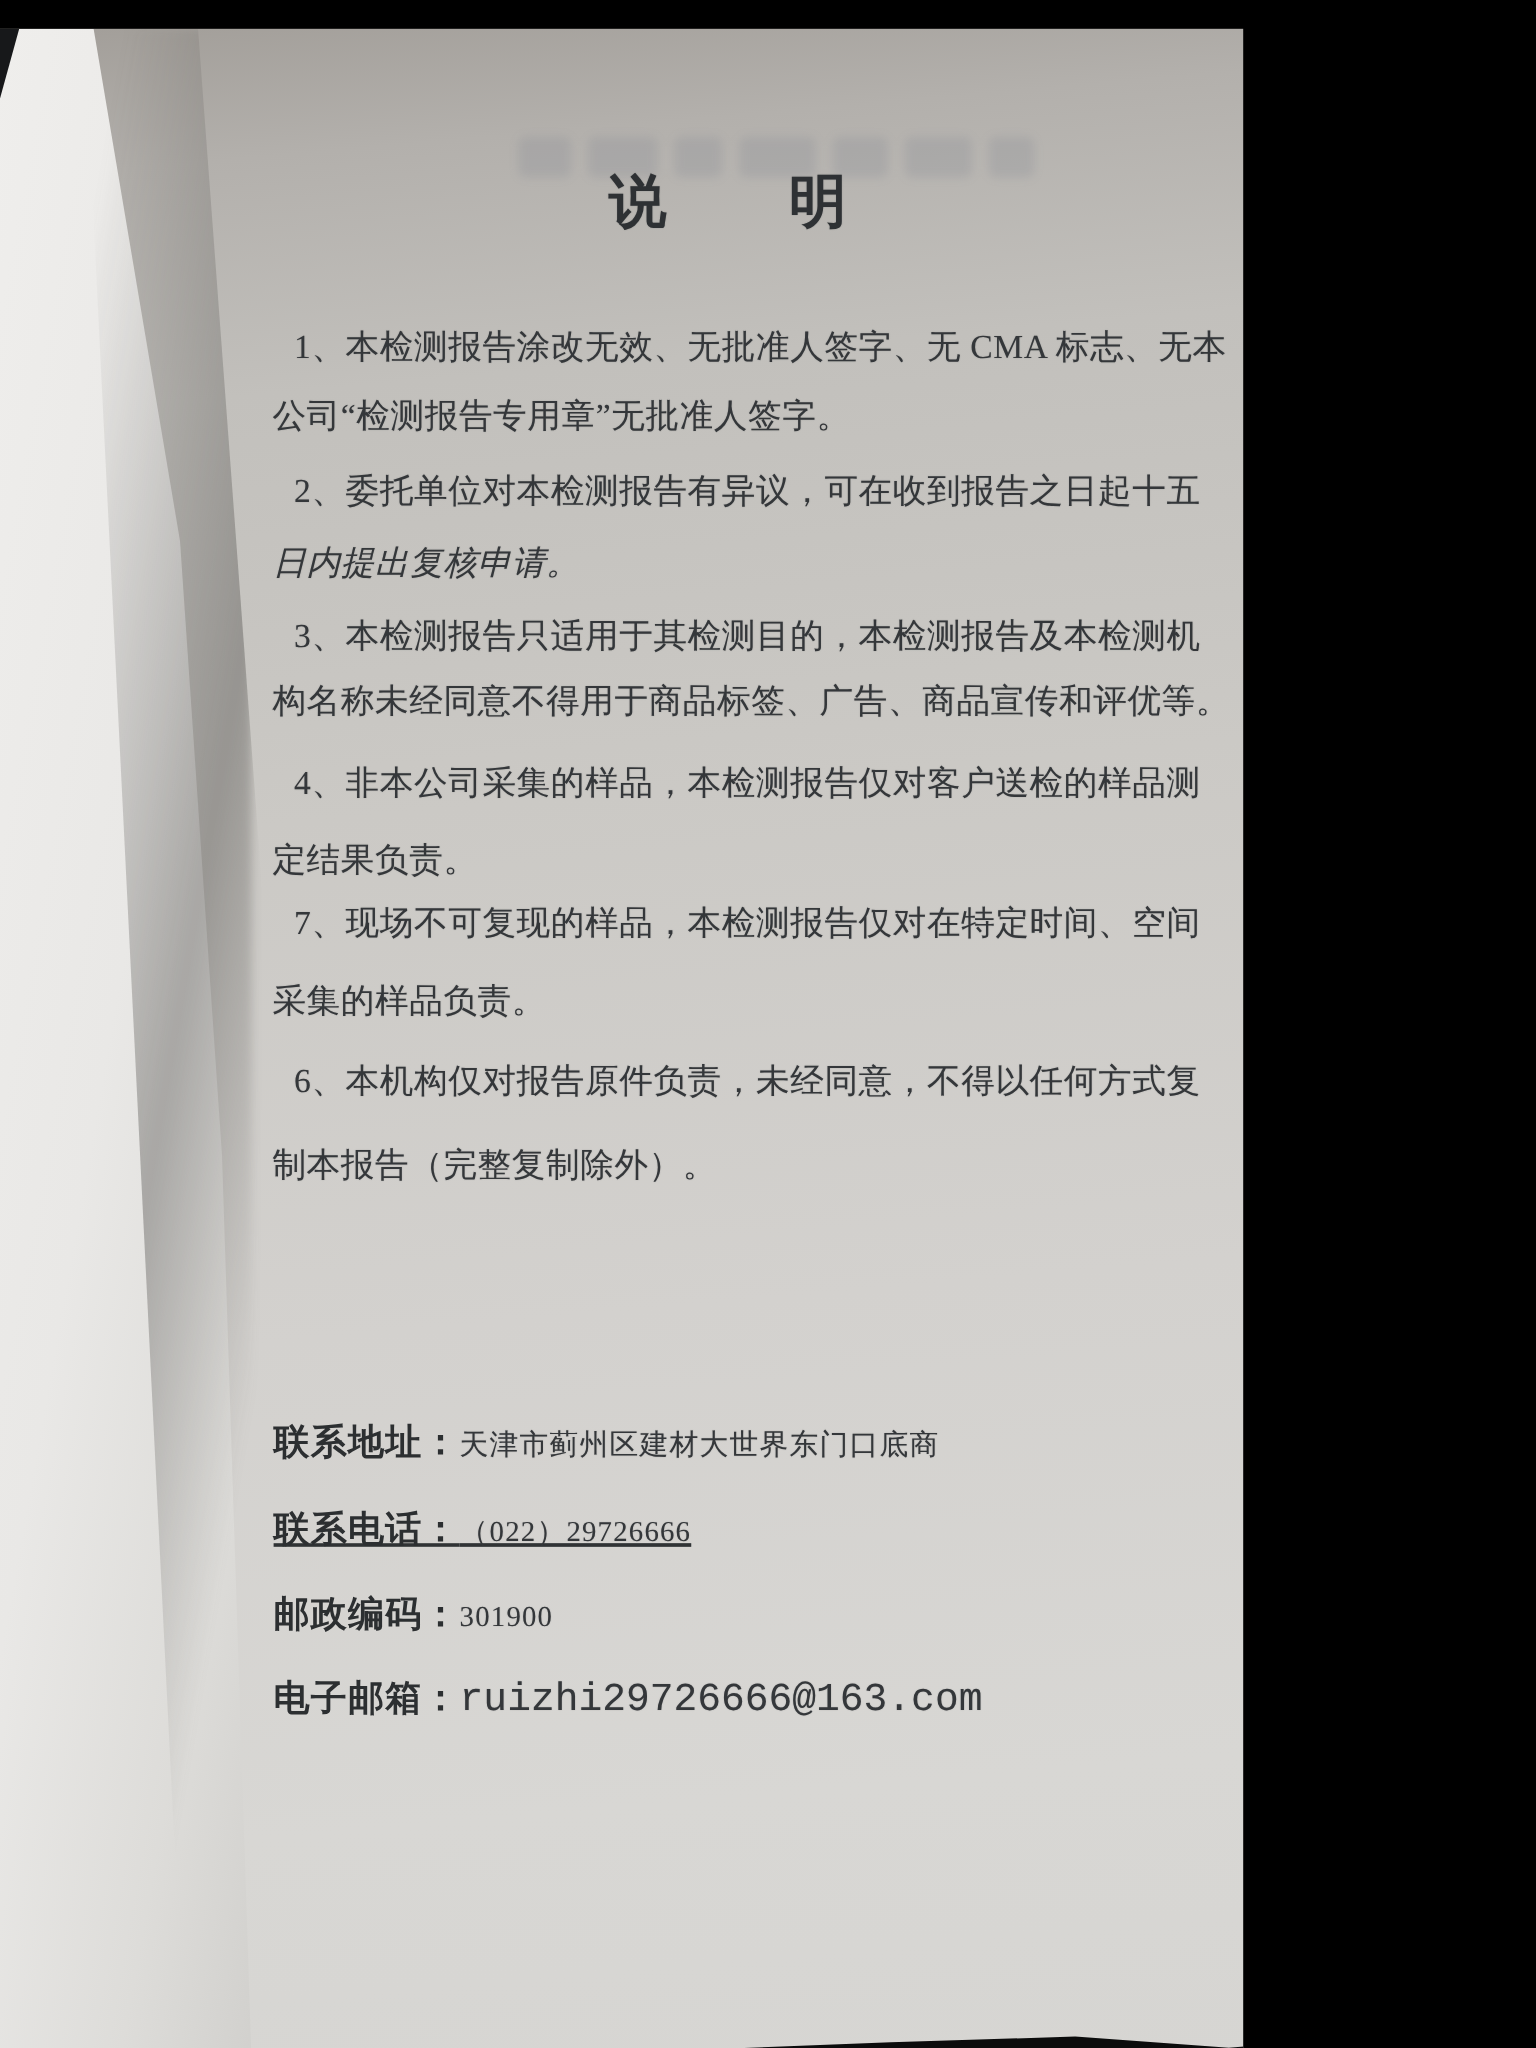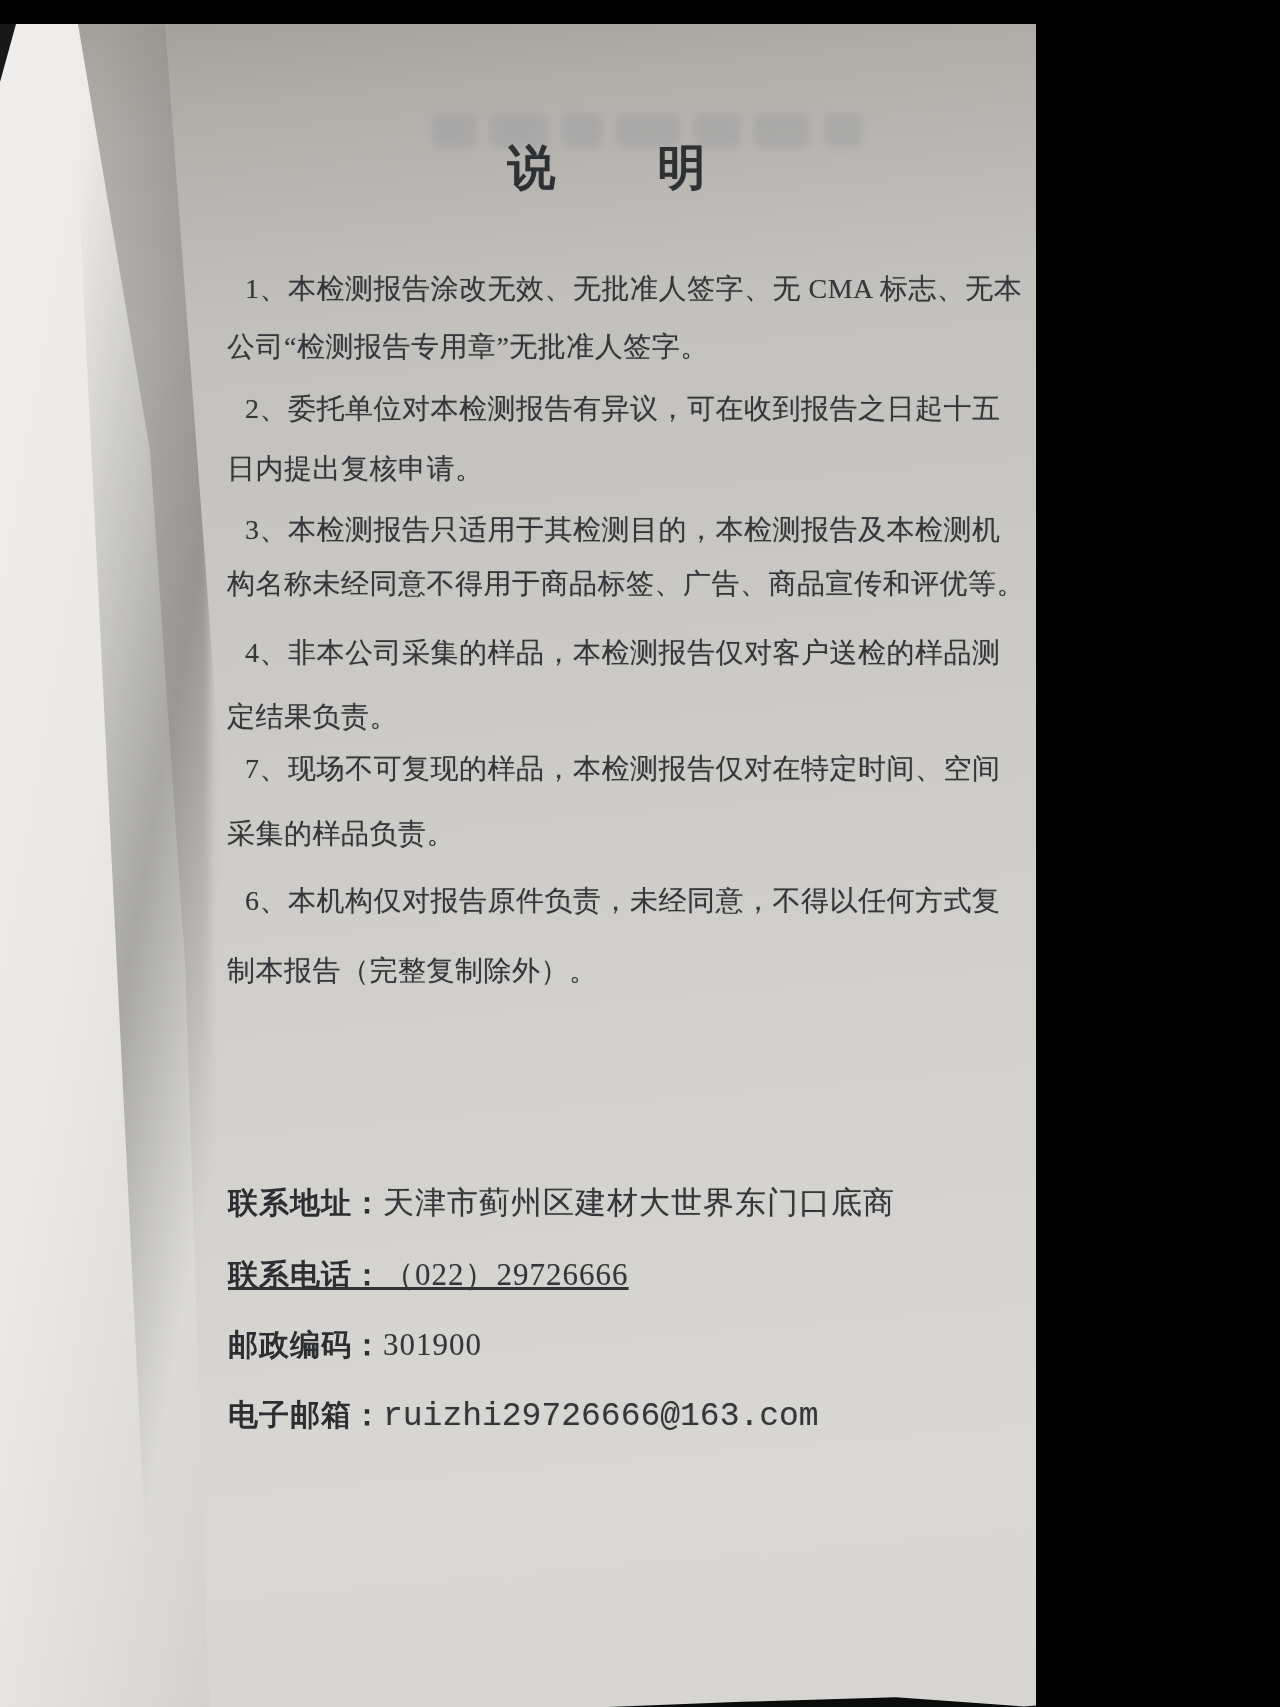--- a/index.html
+++ b/index.html
@@ -46,21 +46,21 @@
     font-size:28px;color:#34373a;
     letter-spacing:0.5px;
     white-space:nowrap;
     text-shadow:0 0 1px rgba(52,55,58,.35);
   }
   .contact-row{position:absolute;left:228px;white-space:nowrap;font-size:30px;color:#303335;}
   .contact-row .clabel{
     font-family:"Liberation Sans","DejaVu Sans",sans-serif;
     font-weight:700;letter-spacing:1px;color:#2c2f31;
   }
-  .contact-row .cvalue{font-size:31px;letter-spacing:1px;color:#34373a;text-shadow:0 0 1px rgba(52,55,58,.3);}
+  .contact-row .cvalue{font-size:24px;letter-spacing:1px;color:#34373a;text-shadow:0 0 1px rgba(52,55,58,.3);}
   .contact-row.mono .cvalue{font-family:"Liberation Mono","DejaVu Sans Mono",monospace;font-size:33px;letter-spacing:0;}
   
   .stamp{position:absolute;left:0;top:0;width:1280px;height:1707px;pointer-events:none;}
   .stamp-ring{
     position:absolute;left:1192px;top:560px;width:276px;height:276px;
     border:7px solid rgba(187,71,60,0.72);border-radius:50%;
     box-shadow:inset 0 0 6px rgba(187,71,60,.25);
     filter:blur(0.6px);
   }
   .stamp-star{
@@ -130,21 +130,21 @@
       <i></i>
       <i></i>
   </div>
 
   <div class="title">说　　明</div>
 
   <div class="bline" style="left:245px;top:246px;">1、本检测报告涂改无效、无批准人签字、无 CMA 标志、无本</div>
   <div class="bline" style="left:227px;top:304px;">公司“检测报告专用章”无批准人签字。</div>
 
   <div class="bline" style="left:245px;top:366px;">2、委托单位对本检测报告有异议，可在收到报告之日起十五</div>
-  <div class="bline" style="left:227px;top:426px;">日内提出复核申请。</div>
+  <div class="bline" style="left:227px;top:426px;font-style:italic;">日内提出复核申请。</div>
 
   <div class="bline" style="left:245px;top:487px;">3、本检测报告只适用于其检测目的，本检测报告及本检测机</div>
   <div class="bline" style="left:227px;top:541px;">构名称未经同意不得用于商品标签、广告、商品宣传和评优等。</div>
 
   <div class="bline" style="left:245px;top:610px;text-align:center;">4、非本公司采集的样品，本检测报告仅对客户送检的样品测</div>
   <div class="bline" style="left:227px;top:674px;">定结果负责。</div>
 
   <div class="bline" style="left:245px;top:726px;">7、现场不可复现的样品，本检测报告仅对在特定时间、空间</div>
   <div class="bline" style="left:227px;top:791px;">采集的样品负责。</div>
 

